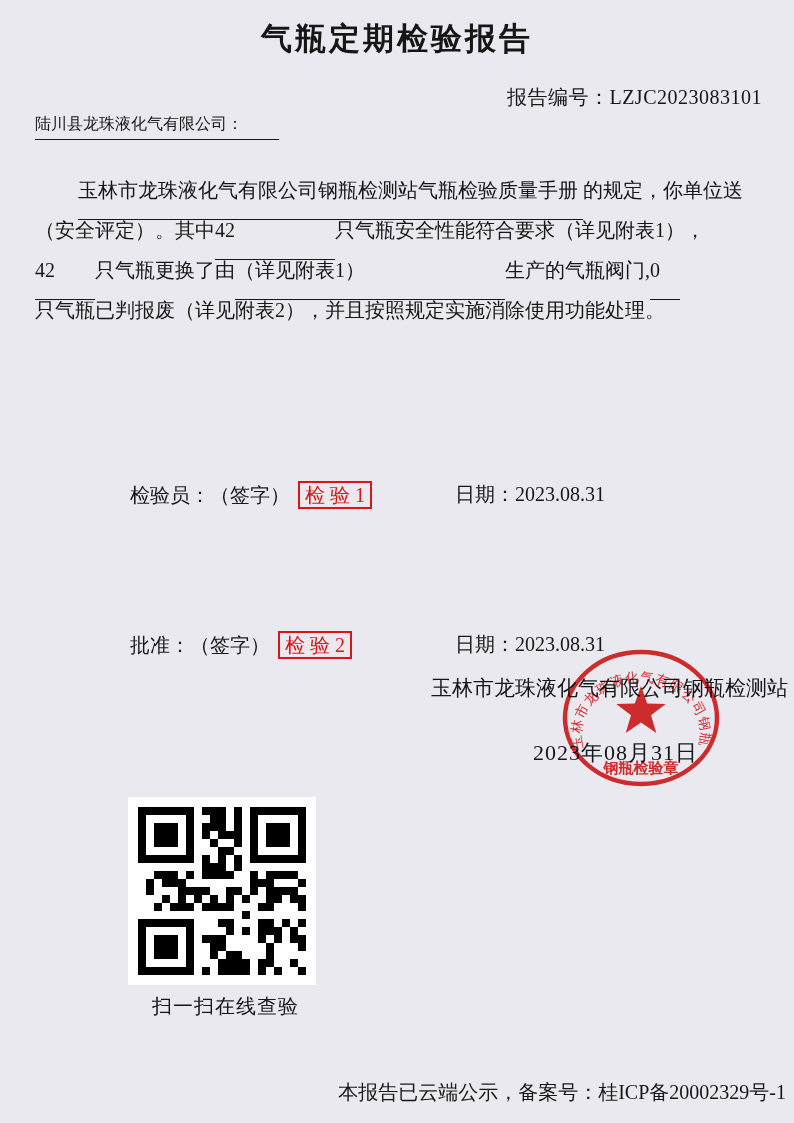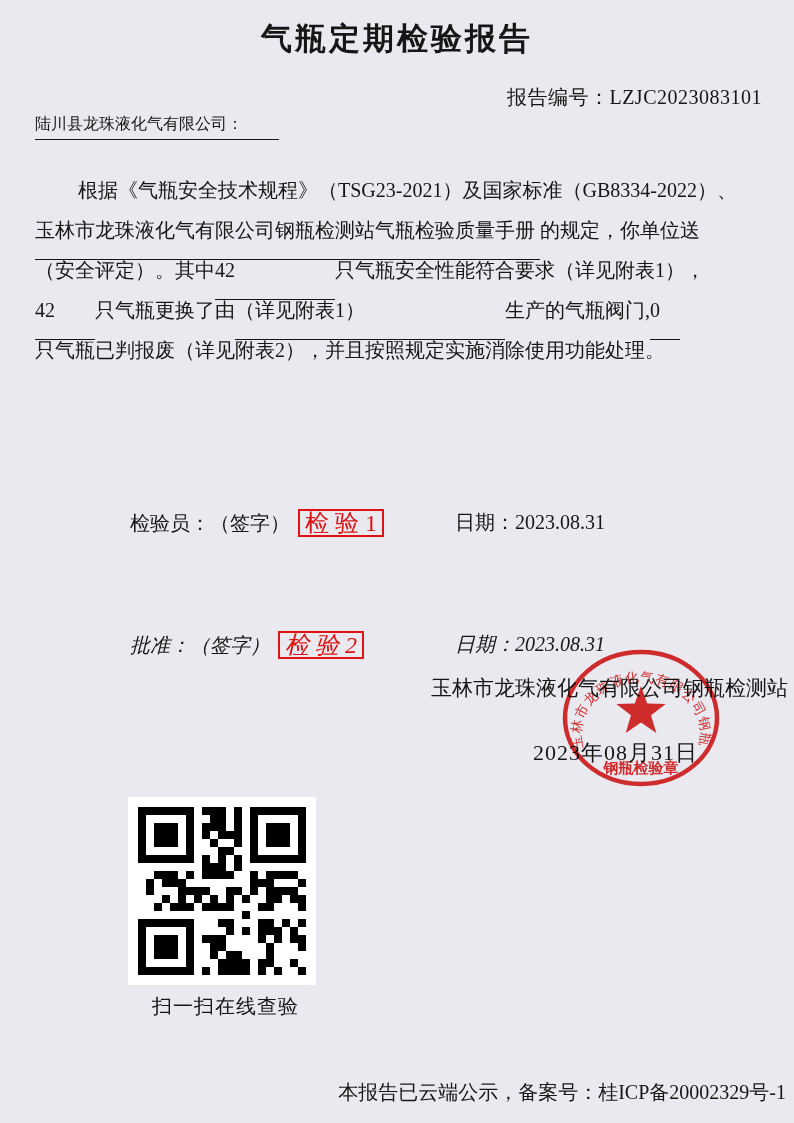--- a/index.html
+++ b/index.html
@@ -46,27 +46,27 @@
   .body-line .u{
     border-bottom:1.5px solid var(--ink);
     padding-bottom:18px;
   }
 
   .sig-row{
     left:130px;width:620px;height:34px;
     display:flex;align-items:center;
     font-size:20px;
   }
-  .sig-row.inspector{top:478px;margin-top:28px;}
-  .sig-row.approver{top:628px;font-style:italic;}
+  .sig-row.inspector{top:478px;}
+  .sig-row.approver{top:628px;}
   .stamp-box{
     margin-left:8px;
     border:2px solid var(--stamp-red);
     color:var(--stamp-red);
-    font-size:24px;line-height:22px;
+    font-size:20px;line-height:22px;
     padding:1px 5px;
     white-space:pre;
   }
   .date-group{
     position:absolute;left:325px;top:3px;
     white-space:pre;
   }
 
   .station-line{
     top:674px;left:0;width:794px;
@@ -101,21 +101,20 @@
 </head>
 <body>
 
 <div class="abs title">气瓶定期检验报告</div>
 
 <div class="abs report-no"><span>报告编号：</span><span>LZJC2023083101</span></div>
 
 <div class="abs addressee">陆川县龙珠液化气有限公司：</div>
 
 <div class="abs body-paragraph">
-    <div class="body-line"><span>根据《气瓶安全技术规程》（TSG23-2021）及国家标准（GB8334-2022）、</span></div>
     <div class="body-line"><span class="u">玉林市龙珠液化气有限公司钢瓶检测站气瓶检验质量手册 </span><span>的规定，你单位送</span></div>
     <div class="body-line"><span>（安全评定）。其中</span><span class="u">42　　　　　</span><span>只气瓶安全性能符合要求（详见附表1），</span></div>
     <div class="body-line"><span class="u">42　　</span><span>只气瓶更换了由</span><span class="u">（详见附表1）　　　　　　　</span><span>生产的气瓶阀门,</span><span class="u">0　</span></div>
     <div class="body-line"><span>只气瓶已判报废（详见附表2），并且按照规定实施消除使用功能处理。</span></div>
   </div>
 
 <div class="abs sig-row inspector">
   <span>检验员：（签字）</span>
   <span class="stamp-box">检 验 1</span>
   <span class="date-group"><span>日期：</span><span>2023.08.31</span></span>

